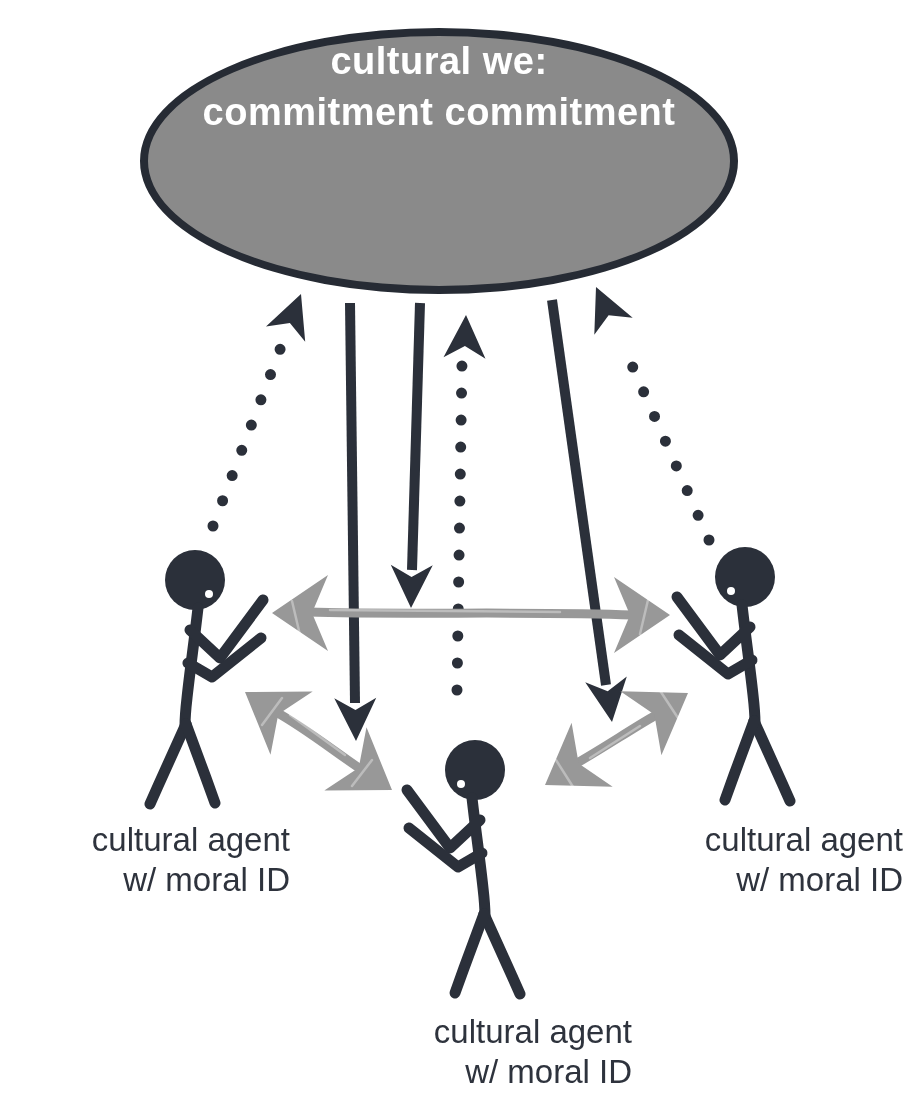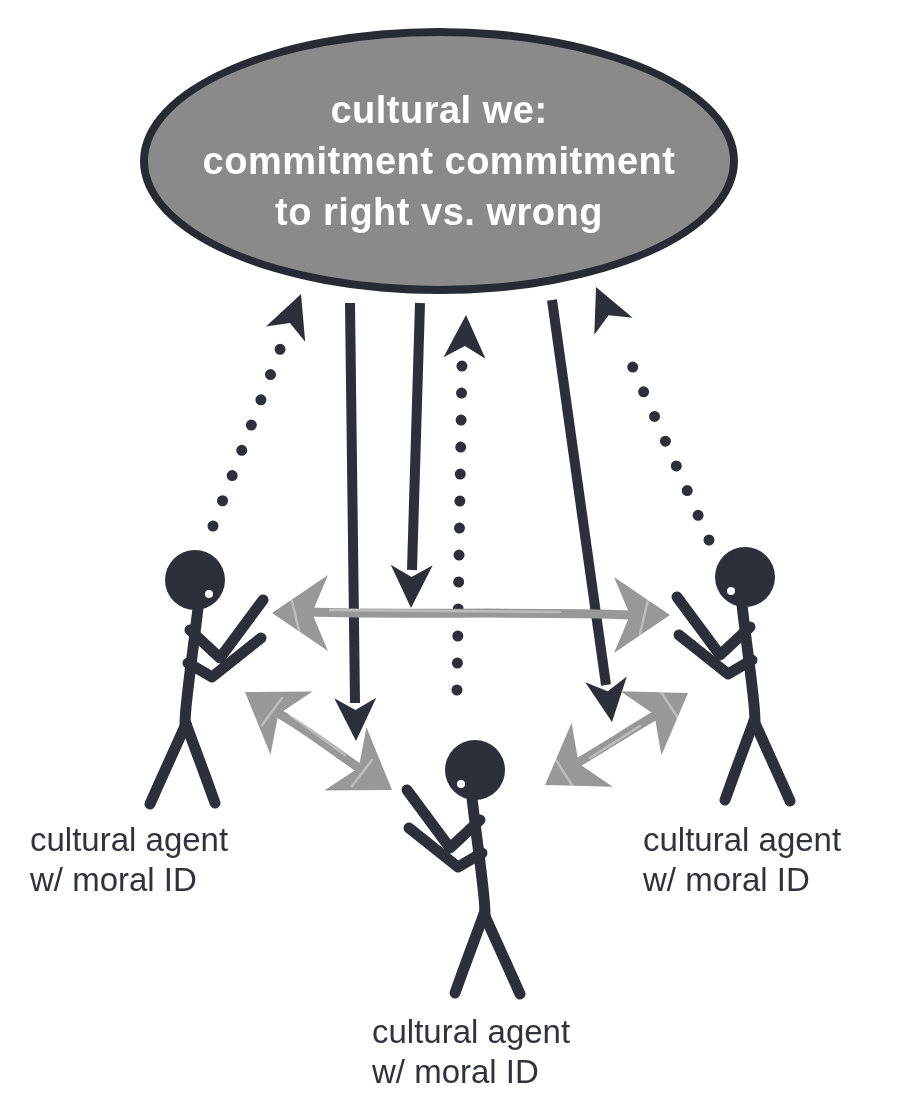--- a/index.html
+++ b/index.html
@@ -11,31 +11,31 @@
     overflow:hidden;
   }
   .we-ellipse{
     position:absolute;
     left:140px;top:28px;width:598px;height:266px;
     box-sizing:border-box;
     background:var(--ellipse-fill,#8a8a8a);
     border:8px solid var(--ellipse-border,#262b34);
     border-radius:50%;
     display:flex;flex-direction:column;
-    align-items:center;justify-content:center;
+    align-items:center;justify-content:flex-start;
     text-align:center;
     color:var(--ellipse-text,#fff);
     font-weight:bold;
     font-size:38px;line-height:51px;
     letter-spacing:0.5px;
   }
   .agent-label{
     position:absolute;
     width:260px;
-    text-align:left;
+    text-align:right;
     color:var(--label-text,#2e333d);
     font-size:33px;line-height:40px;
   }
   .agent-label span{display:block;}
   .label-left{left:30px;top:820px;}
   .label-right{left:643px;top:820px;}
   .label-bottom{left:372px;top:1012px;}
   svg.layer{position:absolute;left:0;top:0;}
   .dk-line{stroke:var(--dark,#2b303a);stroke-width:10;fill:none;}
   .dk-dots{stroke:var(--dark,#2b303a);stroke-width:11;fill:none;
@@ -50,21 +50,20 @@
   .man-eye{fill:#ffffff;}
 </style>
 </head>
 <body>
 
 <div class="canvas">
 
   <div class="we-ellipse">
     <span>cultural we:</span>
     <span>commitment commitment</span>
-    <span>to right vs. wrong</span>
   </div>
 
   <svg class="layer" width="914" height="1104" viewBox="0 0 914 1104">
     <defs>
       <path id="dart" d="M0,0 L-21,43 L0,31 L21,43 Z"></path>
       <path id="gdart" d="M0,0 L-38,56 L0,40 L38,56 Z"></path>
       <g id="stickman">
         <circle class="man-head" cx="55" cy="32" r="30"></circle>
         <circle class="man-eye" cx="69" cy="46" r="4"></circle>
         <path class="man-stroke" d="M58,60 C54,95 50,122 47,150 C45.5,163 45,172 45,178"></path>

